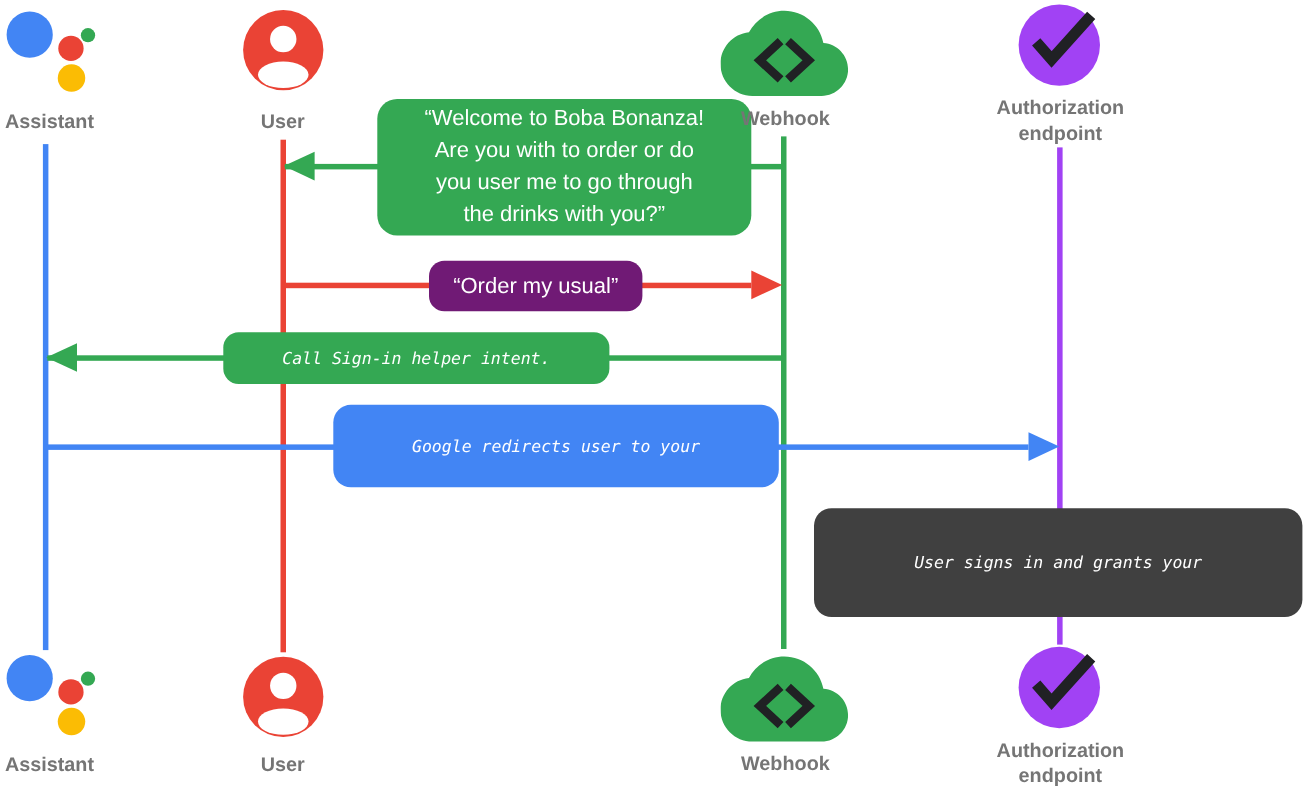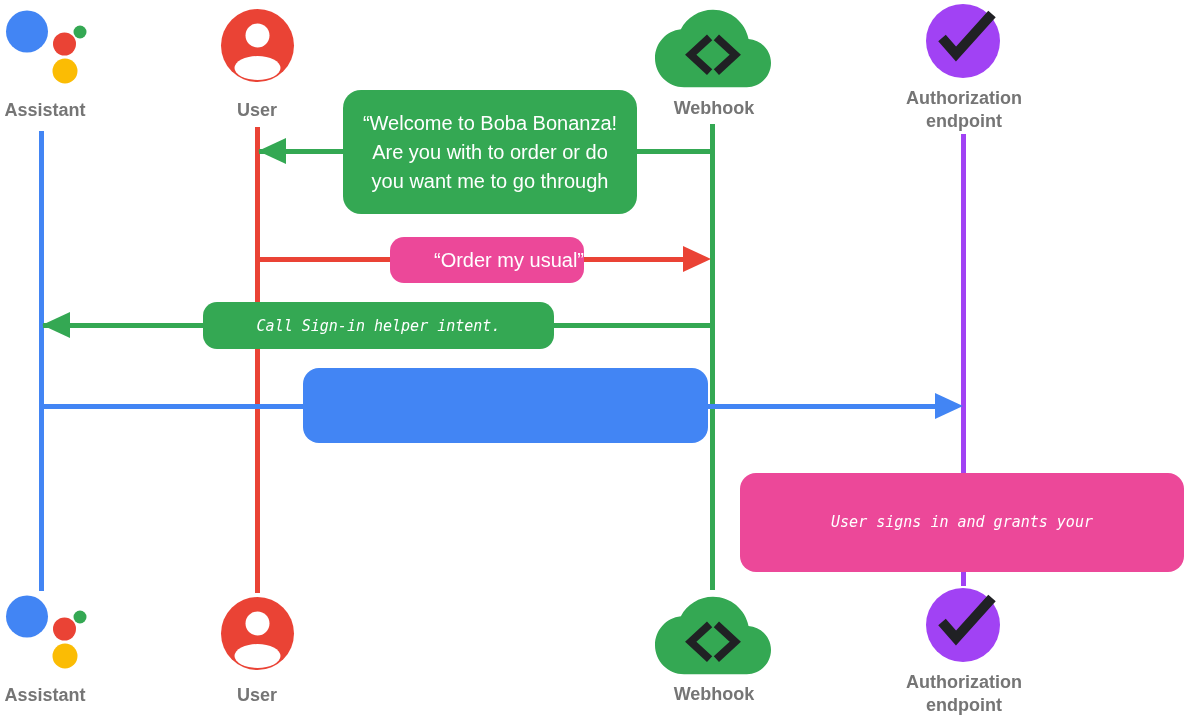--- a/index.html
+++ b/index.html
@@ -31,23 +31,23 @@
 
   .bubble {
     position: absolute; z-index: 3;
     color: #ffffff; text-align: center;
     display: flex; flex-direction: column; justify-content: center;
     box-sizing: border-box;
   }
   .bubble.sans { font-family: "Liberation Sans", sans-serif; font-size: 20px; line-height: 29px; }
   .bubble.mono { font-family: "DejaVu Sans Mono", monospace; font-style: italic; font-size: 15px; line-height: 30px; }
   .bg-green { background: #34A853; }
-  .bg-red   { background: #ec4899; align-items: flex-end; }
+  .bg-red   { background: #701a75; }
   .bg-blue  { background: #4285F4; }
-  .bg-cyan  { background: #ec4899; margin-top: 11px; }
+  .bg-cyan  { background: #404040; }
 
   .actor-label {
     position: absolute; z-index: 4;
     color: #757575; font-weight: bold; font-size: 18px;
     text-align: center; line-height: 23px;
   }
   .icon { position: absolute; z-index: 4; }
 </style>
 </head>
 <body>
@@ -64,35 +64,37 @@
 
   <div class="hline hl-red" style="left:257px; top:257px; width:426px;"></div>
   <div class="arrowhead ah-right ah-red" style="left:683px; top:246px;"></div>
 
   <div class="hline hl-green" style="left:43px; top:323px; width:670px;"></div>
   <div class="arrowhead ah-left ah-green" style="left:42px; top:312px;"></div>
 
   <div class="hline hl-blue" style="left:41px; top:404px; width:894px;"></div>
   <div class="arrowhead ah-right ah-blue" style="left:935px; top:393px;"></div>
 
-  <div class="bubble sans bg-green" style="left:343px; top:90px; width:294px; height:124px; border-radius:18px;">
+  <div class="bubble sans bg-green" style="left:343px; top:90px; width:340px; height:124px; border-radius:18px;">
     <div>“Welcome to Boba Bonanza!</div>
     <div>Are you with to order or do</div>
-    <div>you want me to go through</div>
+    <div>you user me to go through</div>
+    <div>the drinks with you?”</div>
   </div>
 
   <div class="bubble sans bg-red" style="left:390px; top:237px; width:194px; height:46px; border-radius:14px;">
     <div>“Order my usual”</div>
   </div>
 
   <div class="bubble mono bg-green" style="left:203px; top:302px; width:351px; height:47px; border-radius:14px;">
     <div>Call Sign-in helper intent.</div>
   </div>
 
   <div class="bubble mono bg-blue" style="left:303px; top:368px; width:405px; height:75px; border-radius:16px;">
+    <div>Google redirects user to your</div>
   </div>
 
   <div class="bubble mono bg-cyan" style="left:740px; top:462px; width:444px; height:99px; border-radius:16px; line-height:29px;">
     <div>User signs in and grants your</div>
   </div>
 
   <div class="icon" style="left:4px; top:8px;">
     <svg width="88" height="80" viewBox="0 0 88 80">
       <circle cx="23" cy="23.5" r="21" fill="#4285F4"></circle>
       <circle cx="76" cy="24" r="6.5" fill="#34A853"></circle>

